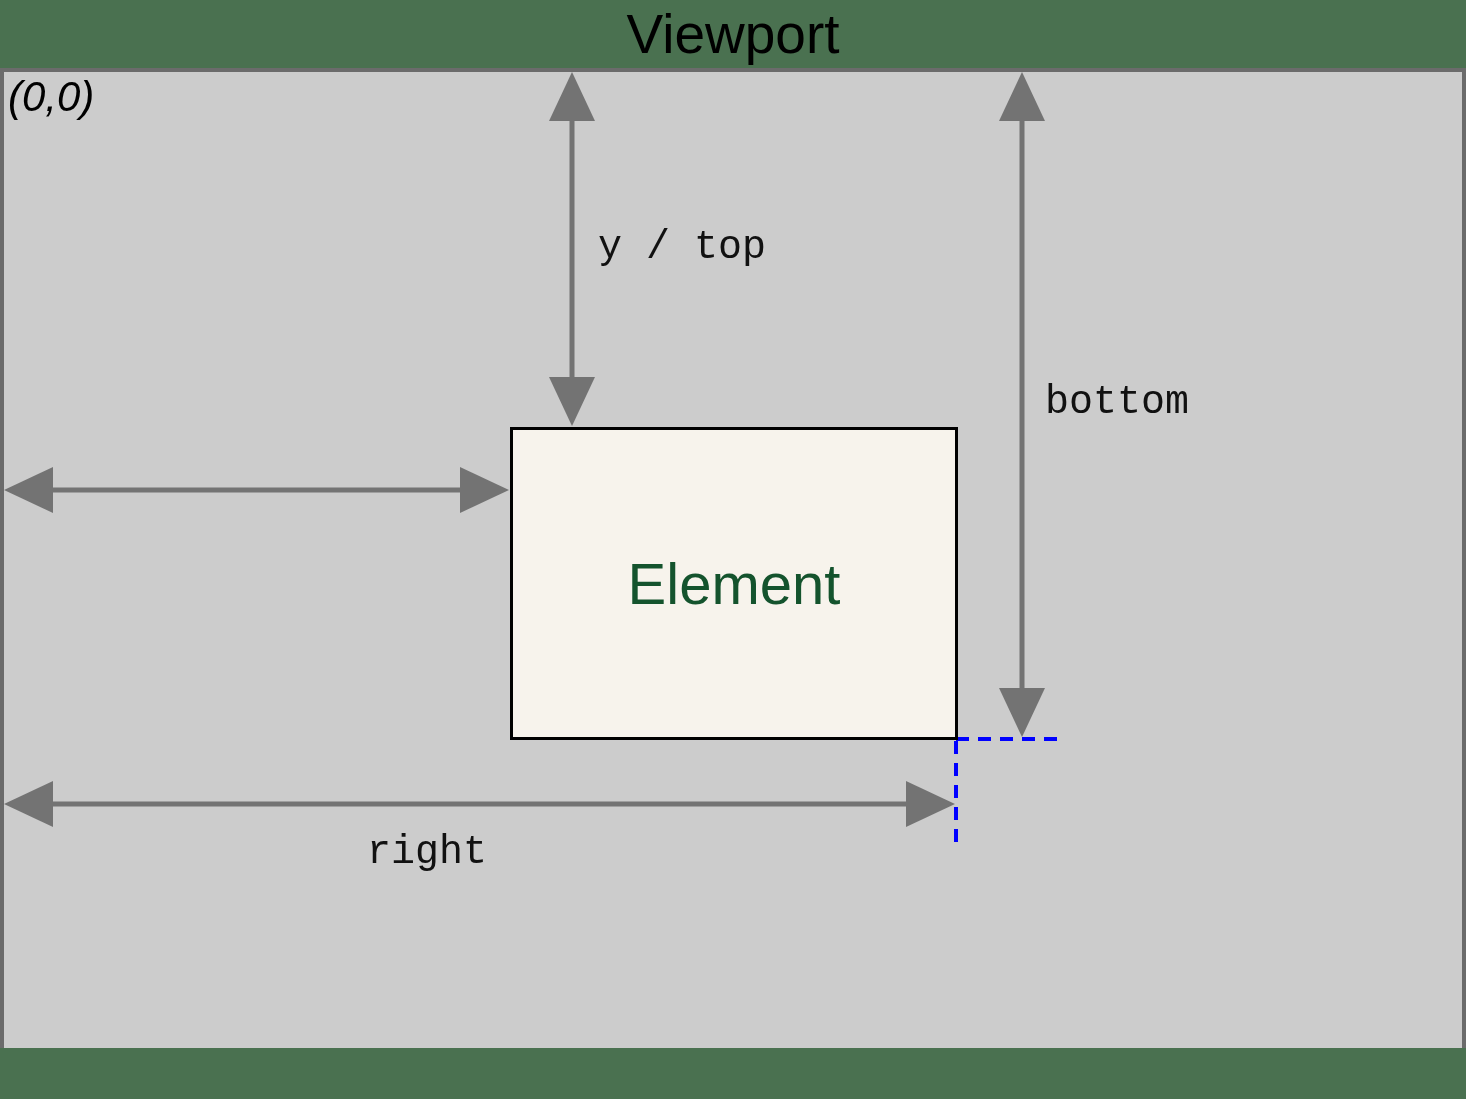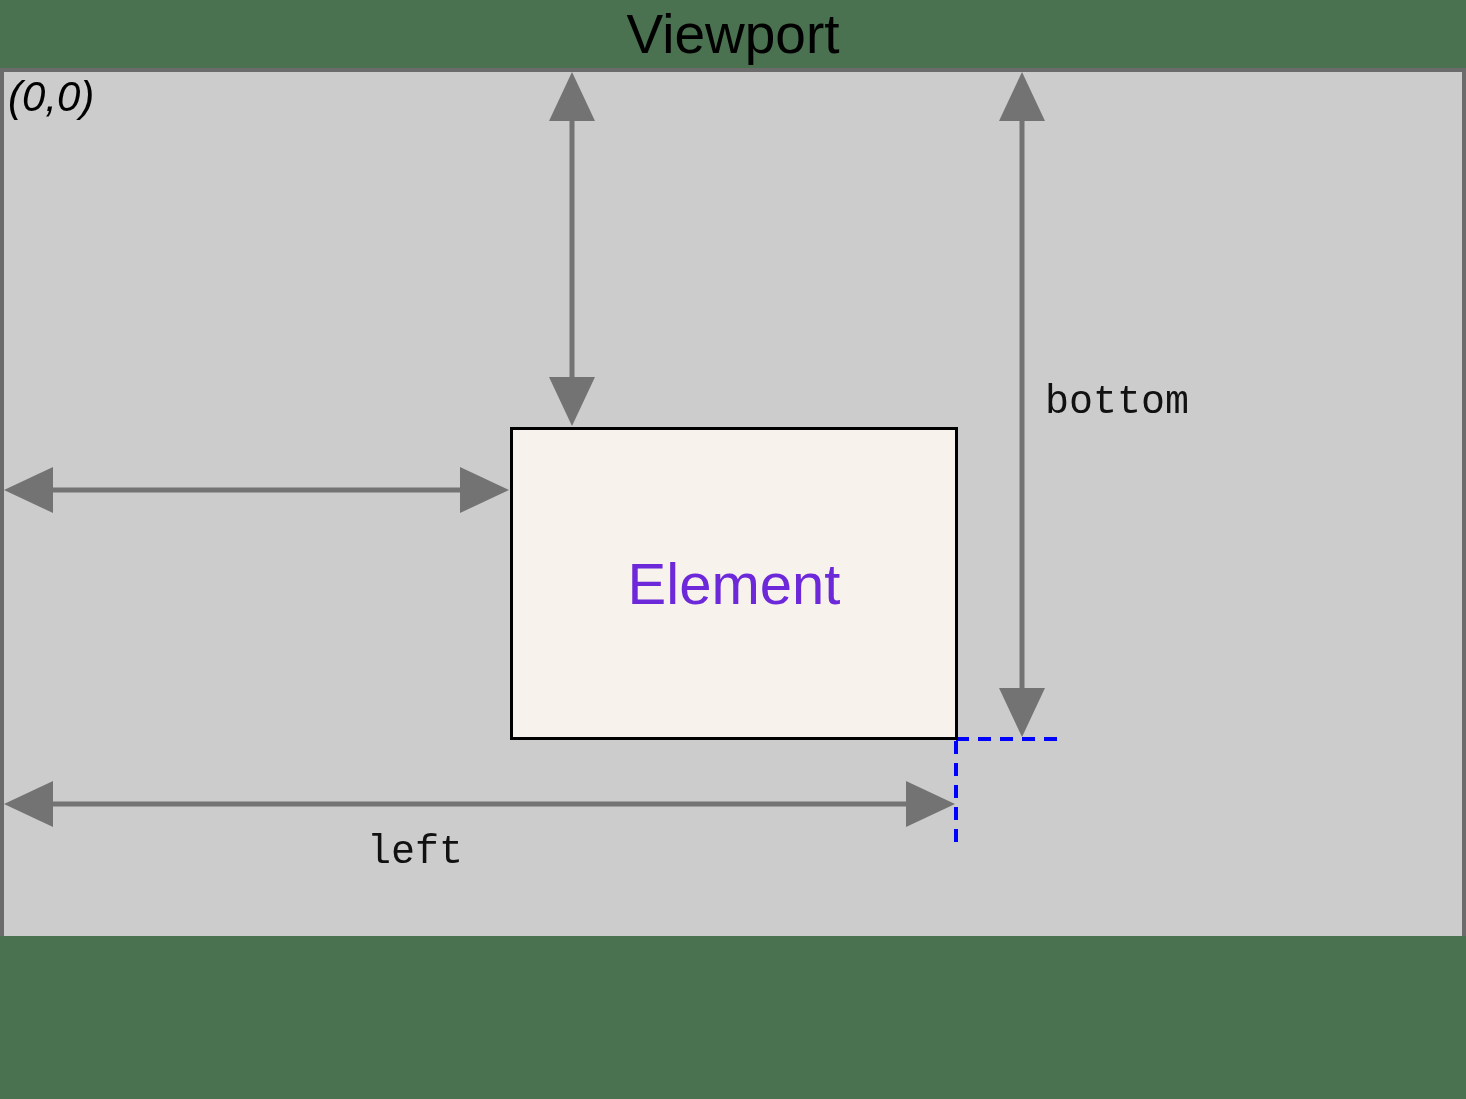--- a/index.html
+++ b/index.html
@@ -4,21 +4,21 @@
 <style>
   html, body {
     margin: 0;
     padding: 0;
     background: #4a7150;
     font-family: "Liberation Sans", sans-serif;
   }
   .canvas {
     position: relative;
     width: 1466px;
-    height: 936px;
+    height: 1048px;
     background: #4a7150;
     overflow: hidden;
   }
   .title-band {
     position: absolute;
     left: 0; top: 0;
     width: 1466px;
     height: 68px;
     display: flex;
     align-items: center;
@@ -64,21 +64,21 @@
     height: 313px;
     box-sizing: border-box;
     background: #f7f3ec;
     border: 3px solid #000000;
     display: flex;
     align-items: center;
     justify-content: center;
   }
   .element-label {
     font-size: 58px;
-    color: #6d28d9;
+    color: #14532d;
   }
   .mlabel {
     position: absolute;
     font-family: "Liberation Mono", "DejaVu Sans Mono", monospace;
     font-size: 40px;
     line-height: 1.1;
     color: #111111;
     white-space: pre;
   }
   .mlabel-top    { left: 598px;  top: 226px; }
@@ -128,16 +128,17 @@
     <g stroke="#0000ff" stroke-width="4" stroke-dasharray="13 9" fill="none">
       <line x1="956" y1="739" x2="1058" y2="739"></line>
       <line x1="956" y1="741" x2="956" y2="845"></line>
     </g>
   </svg>
 
   <div class="element-box">
     <span class="element-label">Element</span>
   </div>
 
+  <div class="mlabel mlabel-top">y / top</div>
   <div class="mlabel mlabel-bottom">bottom</div>
-  <div class="mlabel mlabel-right">left</div>
+  <div class="mlabel mlabel-right">right</div>
 
 </div>
 
 </body></html>

